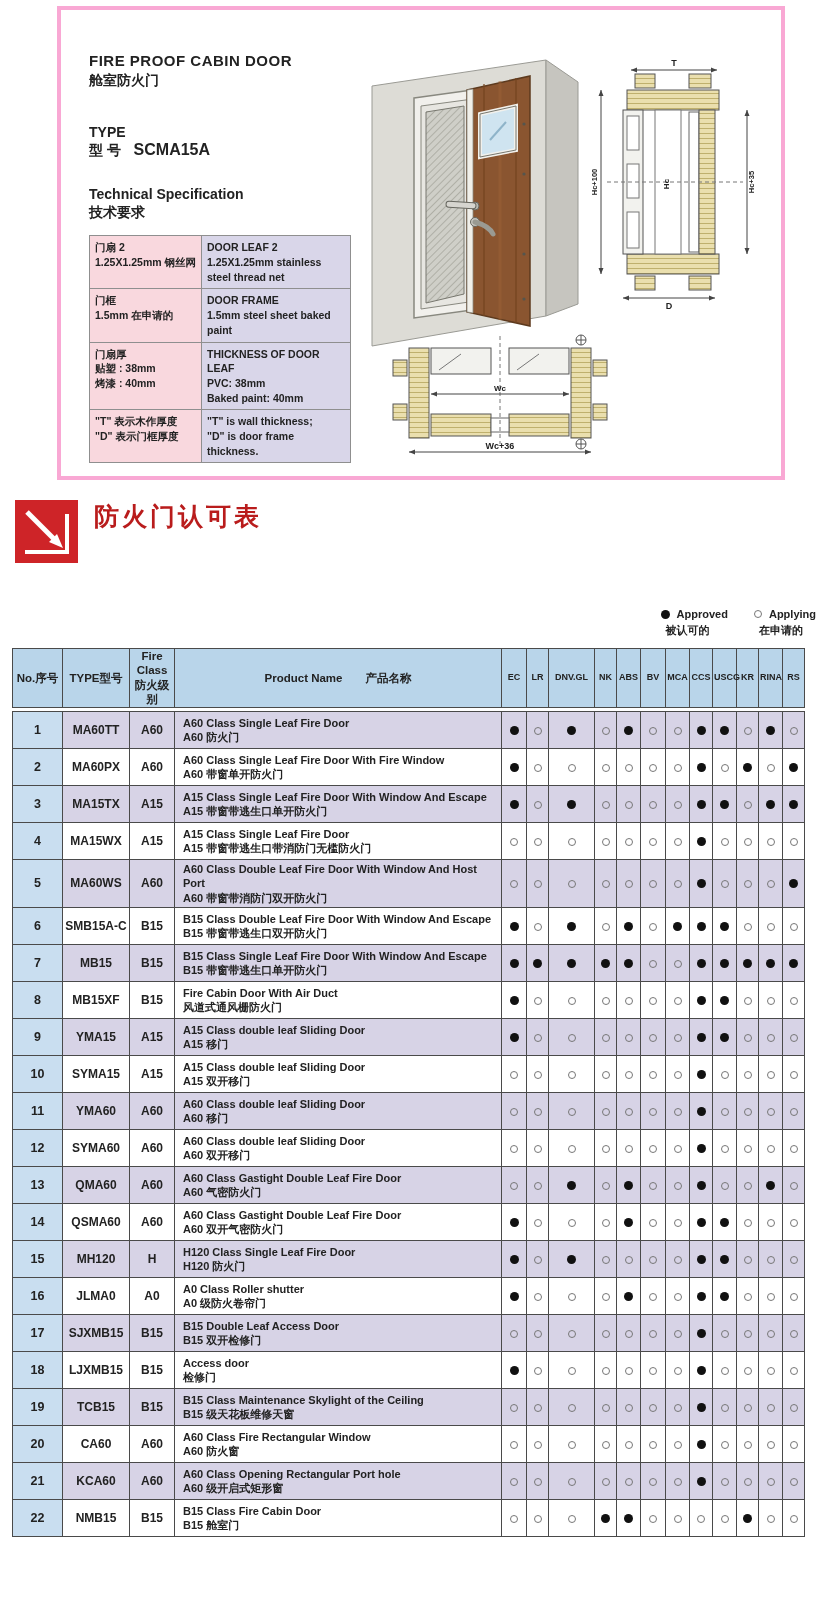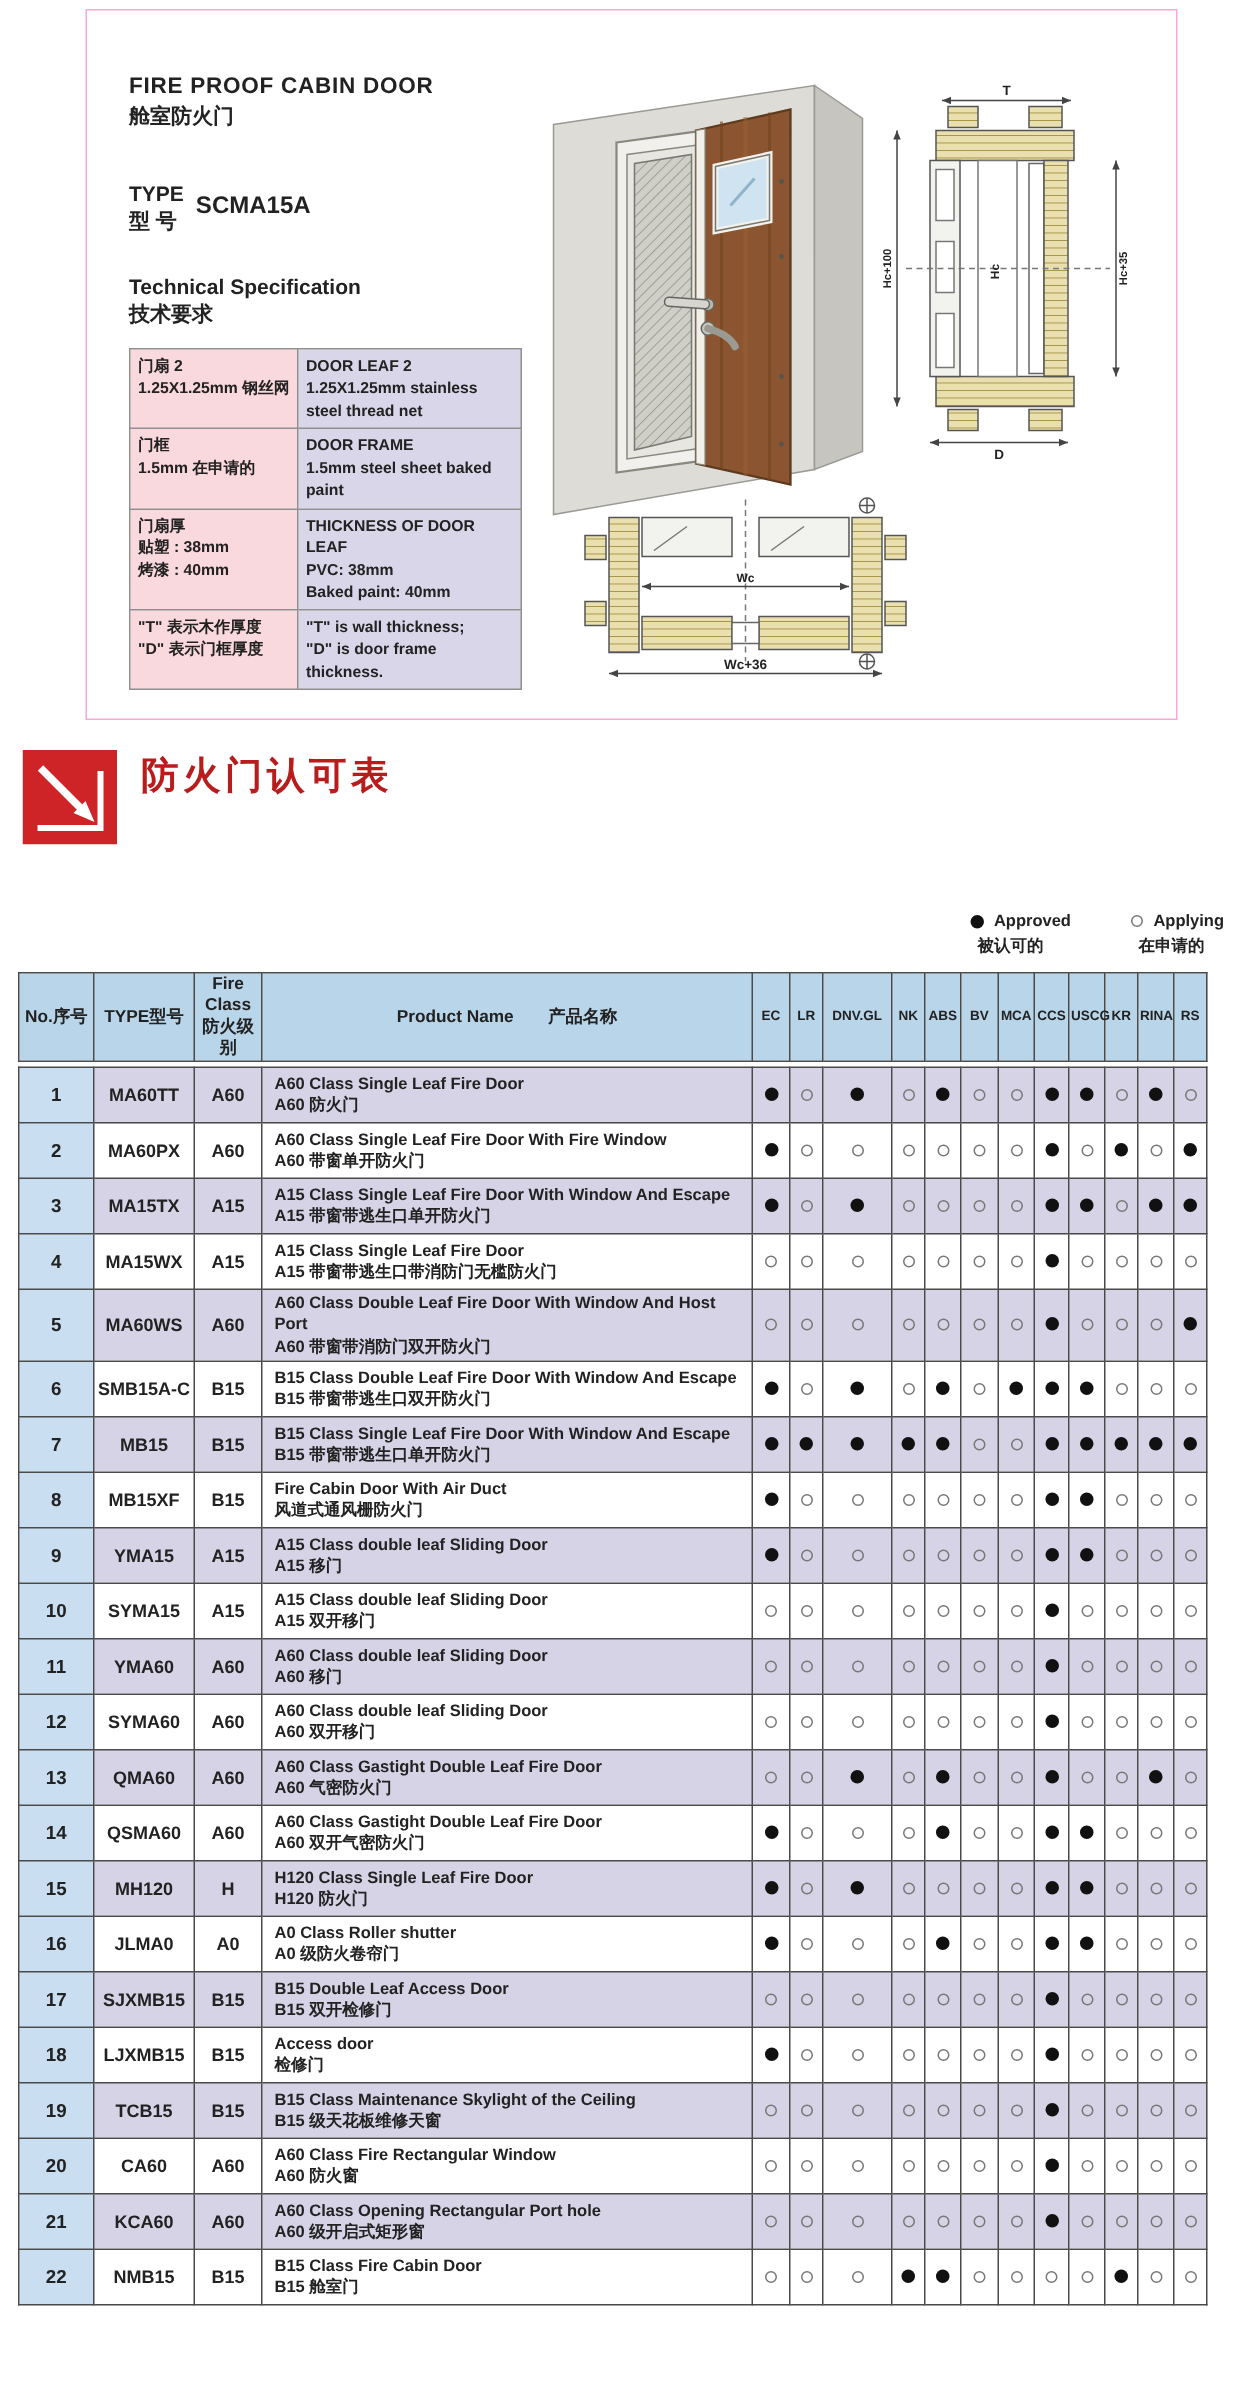--- a/index.html
+++ b/index.html
@@ -3,46 +3,46 @@
 <meta charset="utf-8">
 <style>
   * { margin:0; padding:0; box-sizing:border-box; }
   body {
     width:830px; height:1600px; background:#ffffff; position:relative;
     font-family:"Liberation Sans","DejaVu Sans",sans-serif; color:#222;
   }
   
   .top-box {
     position:absolute; left:57px; top:6px; width:728px; height:474px;
-    border:1px solid #f9a8d4; background:#fff;
+    border:4px solid #f9a8d4; background:#fff;
   }
   .spec-text { position:absolute; left:28px; top:42px; width:290px; }
   .title-en { font-size:15px; font-weight:bold; letter-spacing:.5px; }
   .title-cn { font-size:14px; font-weight:bold; margin-top:3px; }
-  .type-block { margin-top:34px; display:flex; align-items:flex-start; }
+  .type-block { margin-top:34px; display:flex; align-items:flex-end; }
   .type-labels div { font-size:14px; font-weight:bold; line-height:1.25; }
   .type-value { font-size:16px; font-weight:bold; margin-left:8px; margin-top:8px; }
   .techspec { margin-top:26px; }
   .techspec div { font-size:14px; font-weight:bold; line-height:1.3; }
   table.spec { border-collapse:collapse; margin-top:14px; width:262px; table-layout:fixed; }
   table.spec td {
     border:1px solid #8f8f8f; vertical-align:top; padding:4px 5px;
     font-size:10.5px; font-weight:bold; line-height:1.4; white-space:pre-line;
   }
   td.spec-cn { background:#f9d8de; width:112px; }
   td.spec-en { background:#d9d6e9; }
   .illus { position:absolute; }
   
   .section-header { position:absolute; left:15px; top:500px; display:flex; align-items:flex-start; }
   .section-icon { width:63px; height:63px; }
   .section-titles { margin-left:16px; }
   .sec-title-en { font-size:31px; font-weight:bold; color:#17479d; letter-spacing:.5px; }
   .sec-title-cn { font-size:25px; font-weight:bold; color:#b91c1c; margin-top:0; letter-spacing:3px; }
   
-  .legend { position:absolute; right:14px; top:608px; display:flex; gap:40px; }
+  .legend { position:absolute; right:14px; top:608px; display:flex; gap:26px; }
   .legend-item { font-size:11px; font-weight:bold; }
   .legend-item .row1 { display:flex; align-items:center; gap:7px; }
   .legend-item .row2 { margin-left:5px; margin-top:3px; }
   .dot { display:inline-block; border-radius:50%; }
   .dot.filled { width:9px; height:9px; background:#111; }
   .dot.empty  { width:8px; height:8px; border:1.3px solid #777; background:transparent; }
   
   table.approval { border-collapse:collapse; table-layout:fixed; margin-left:12px; }
   table.approval th, table.approval td { border:1px solid #4a4a4a; } 
   .tbl-wrap-head { position:absolute; left:0; top:648px; }

